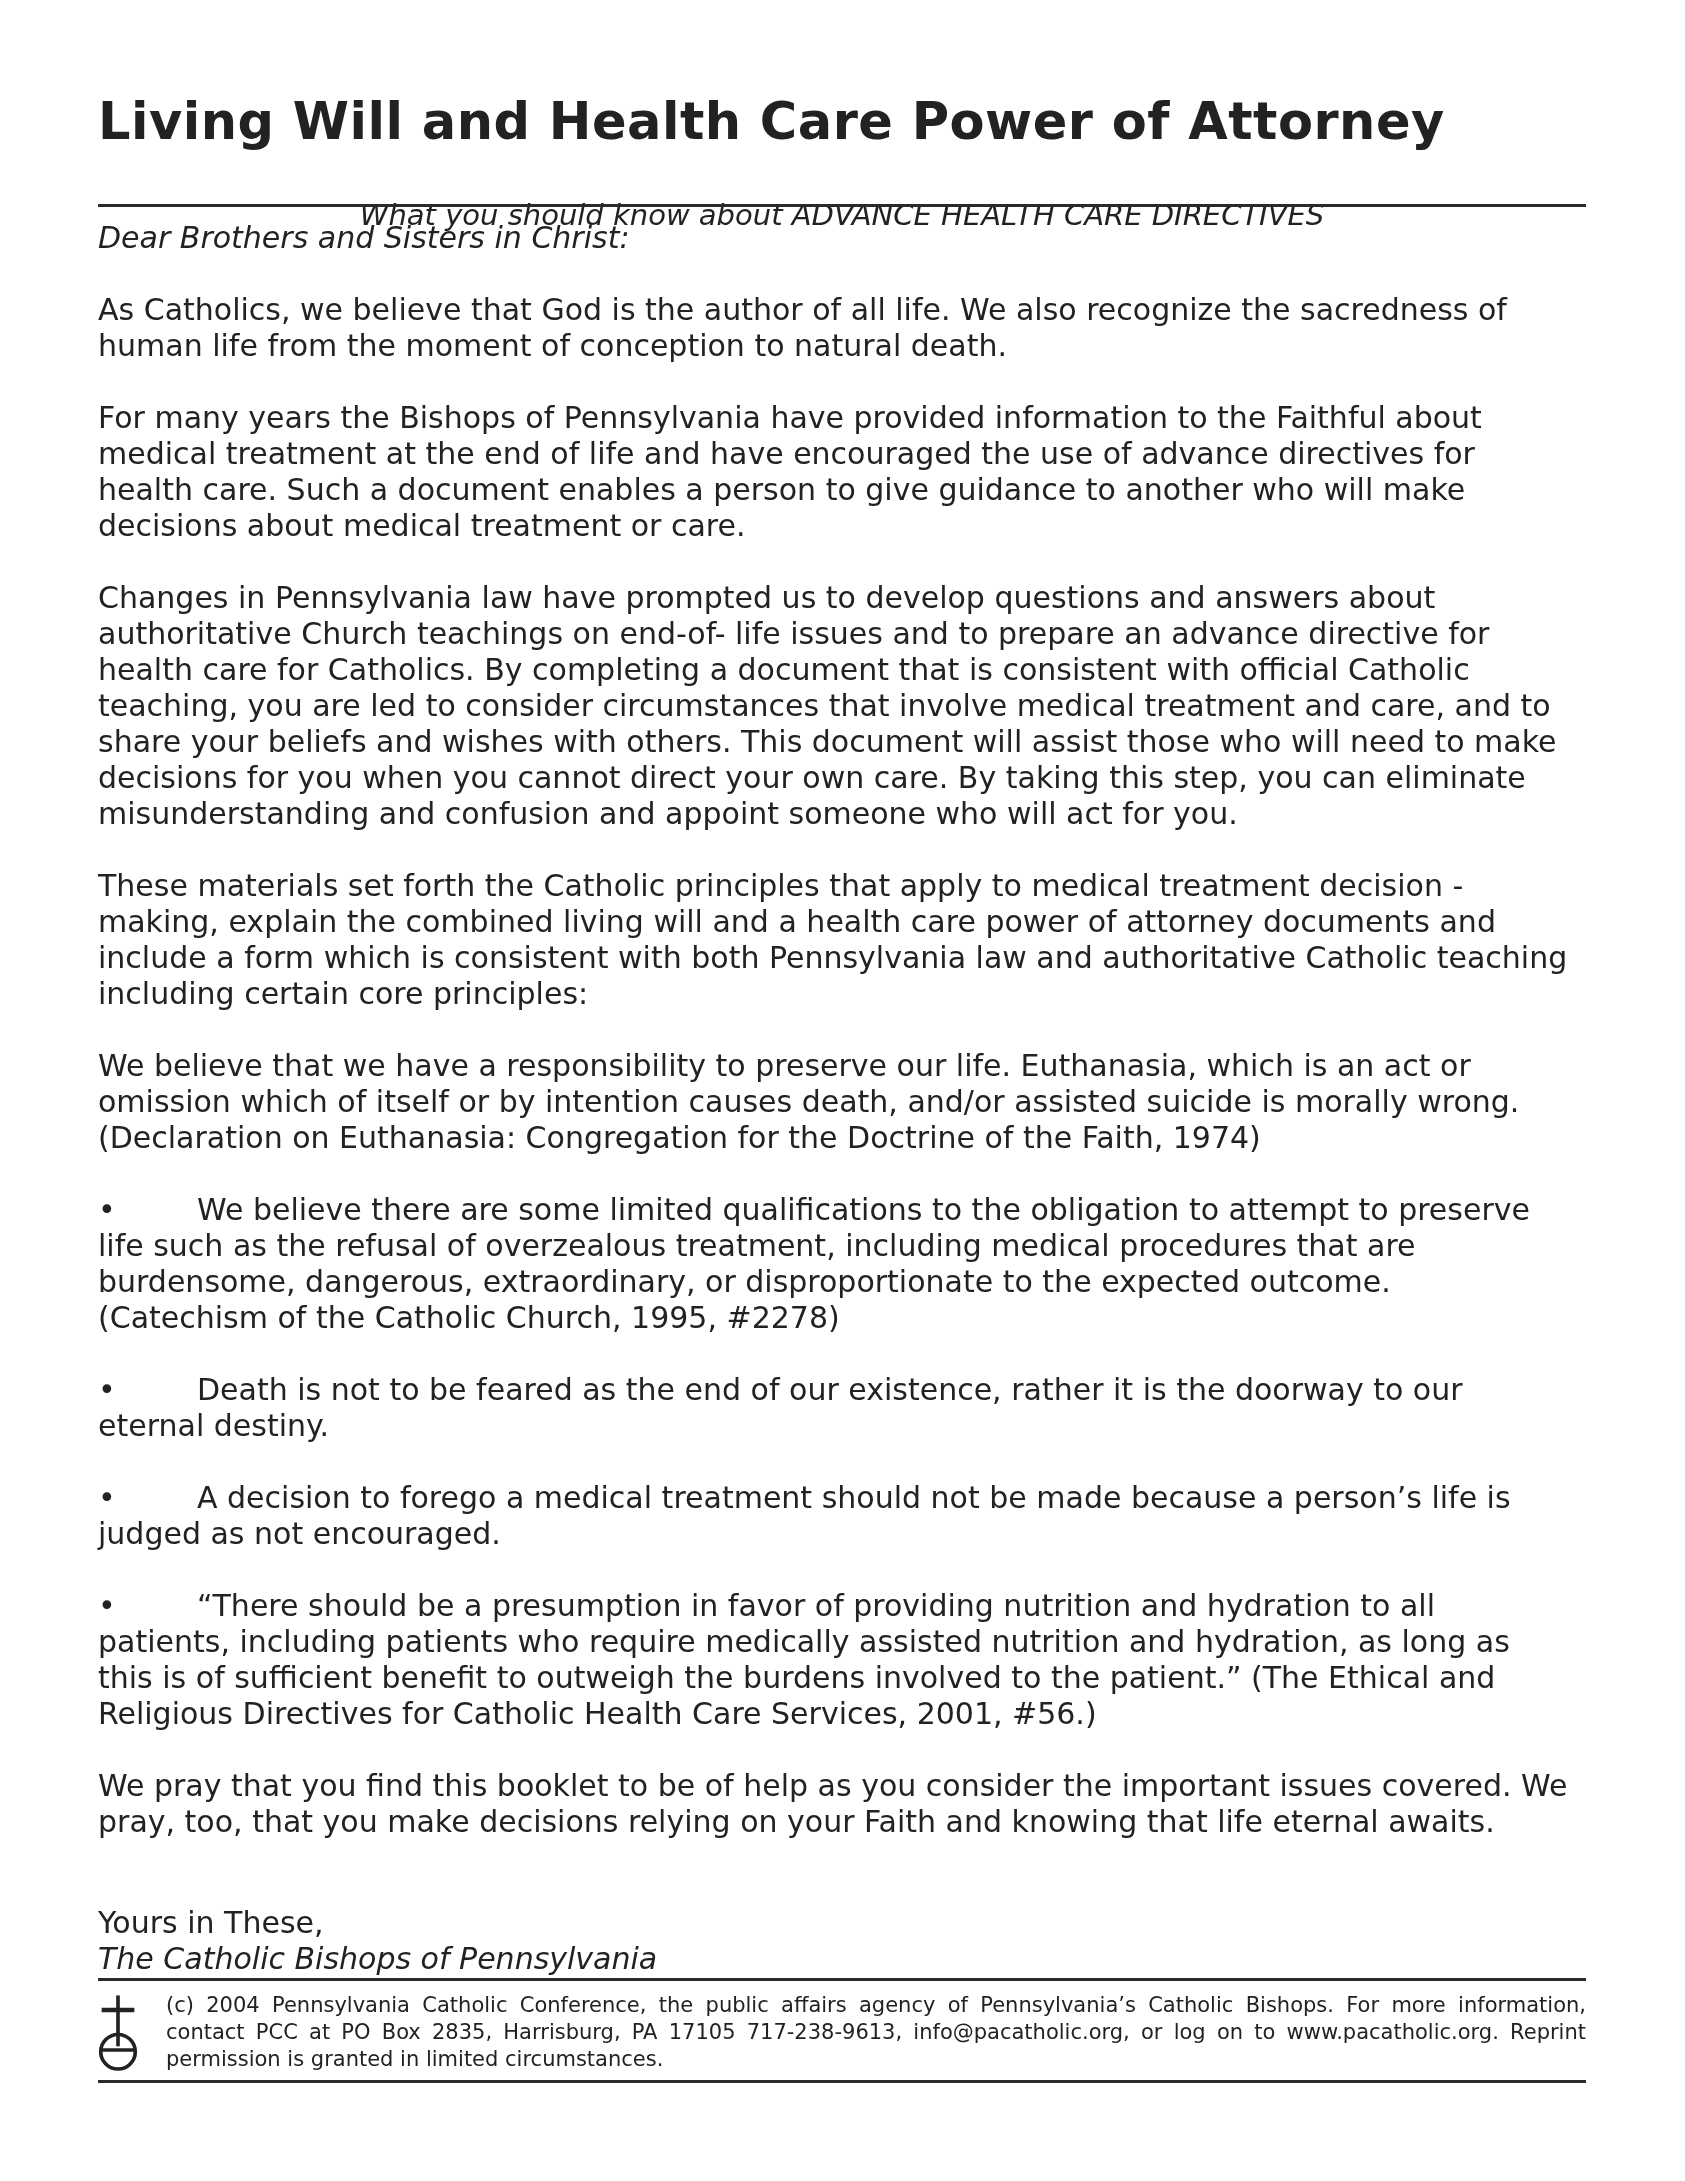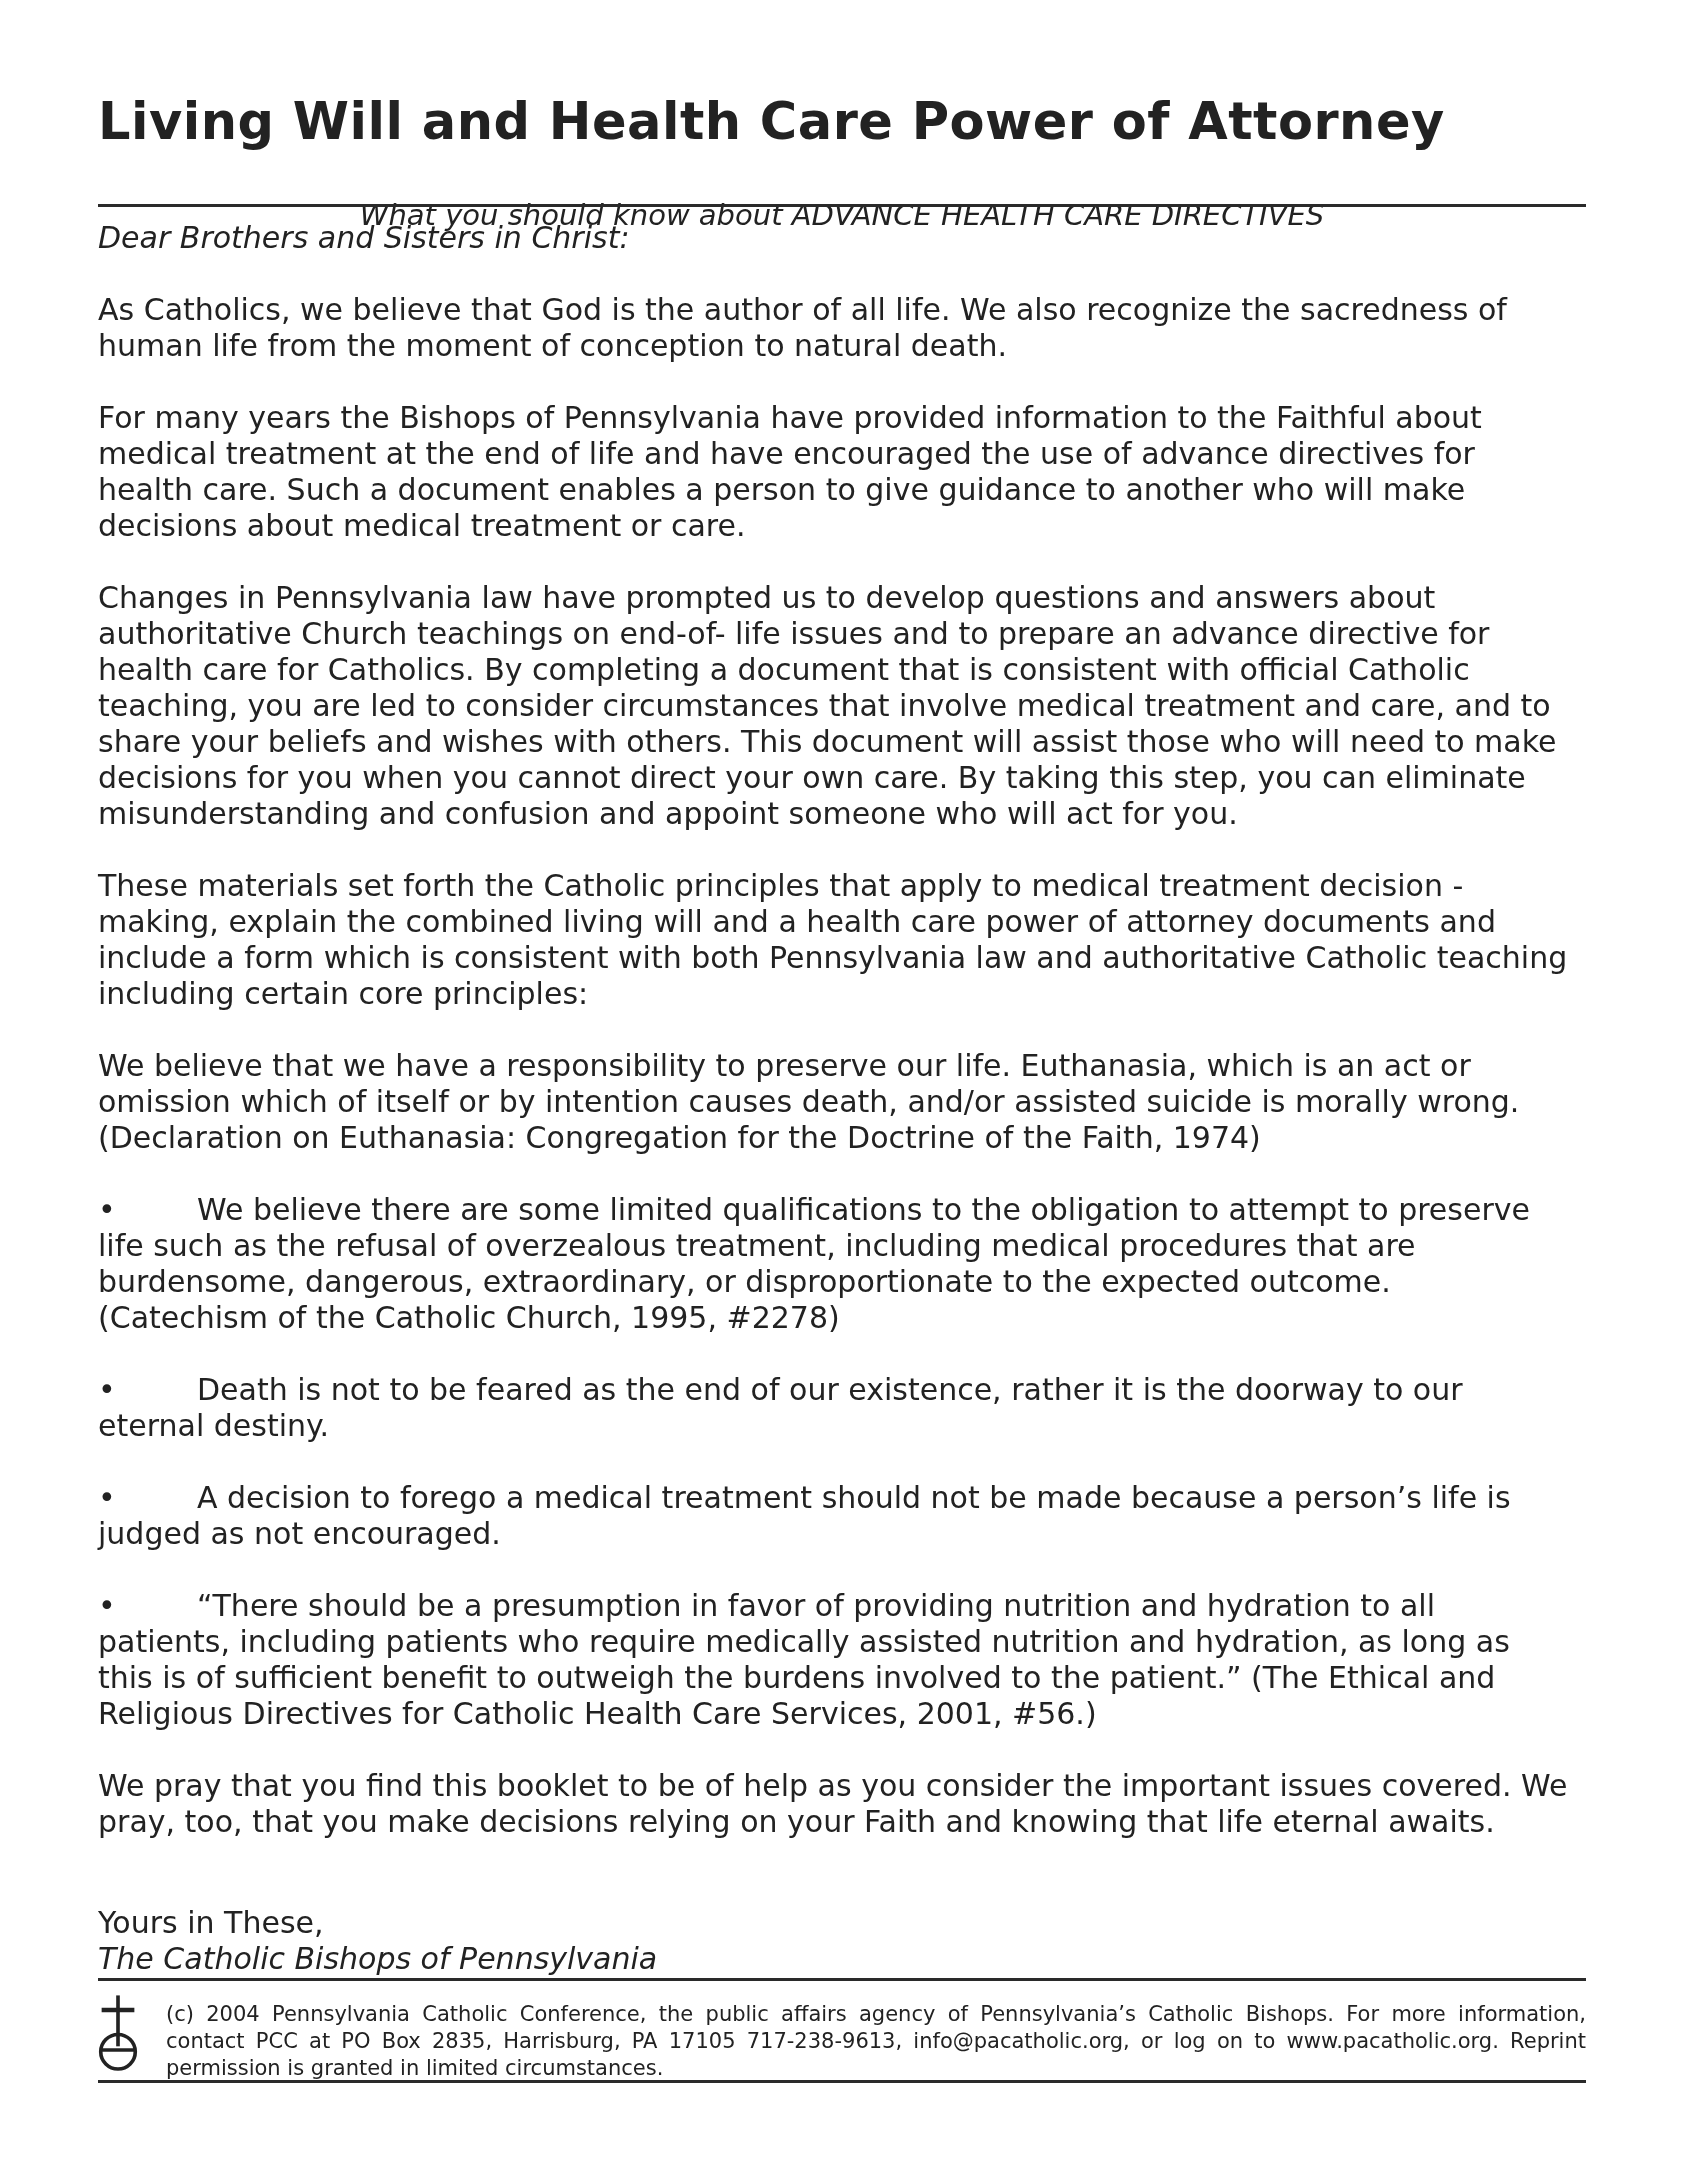--- a/index.html
+++ b/index.html
@@ -12,21 +12,21 @@
               font-style: italic; font-size: 29px; color: #222; margin-top: 44px; }
   .rule { position: absolute; left: 0; width: 1488px; height: 2.8px; background: #2a2a2a; }
   .body-text { position: absolute; left: 0; top: 220px; width: 1488px; font-size: 30px; line-height: 36px; }
   .body-text p { margin: 0 17px 36px 0; }
   .salutation { font-style: italic; }
   .bullet-mark { display: inline-block; width: 99px; }
   .signature { position: absolute; left: 0; top: 1905px; font-size: 30px; line-height: 36px; }
   .signature .signer { font-style: italic; }
   .footer { position: absolute; left: 0; top: 1989px; width: 1488px; height: 86px; }
   .footer-icon { position: absolute; left: 0; top: 3.7px; width: 40px; height: 83px; }
-  .footer-text { position: absolute; left: 68px; top: 12px; width: 1420px; font-size: 21px; line-height: 27px;
+  .footer-text { position: absolute; left: 68px; top: 3px; width: 1420px; font-size: 21px; line-height: 27px;
                  text-align: justify; text-align-last: left; }
 </style>
 </head>
 <body>
 
 <div class="page">
   <div class="title">Living Will and Health Care Power of Attorney</div>
   <div class="subtitle">What you should know about ADVANCE HEALTH CARE DIRECTIVES</div>
   <div class="rule" style="top:204px;"></div>
 

